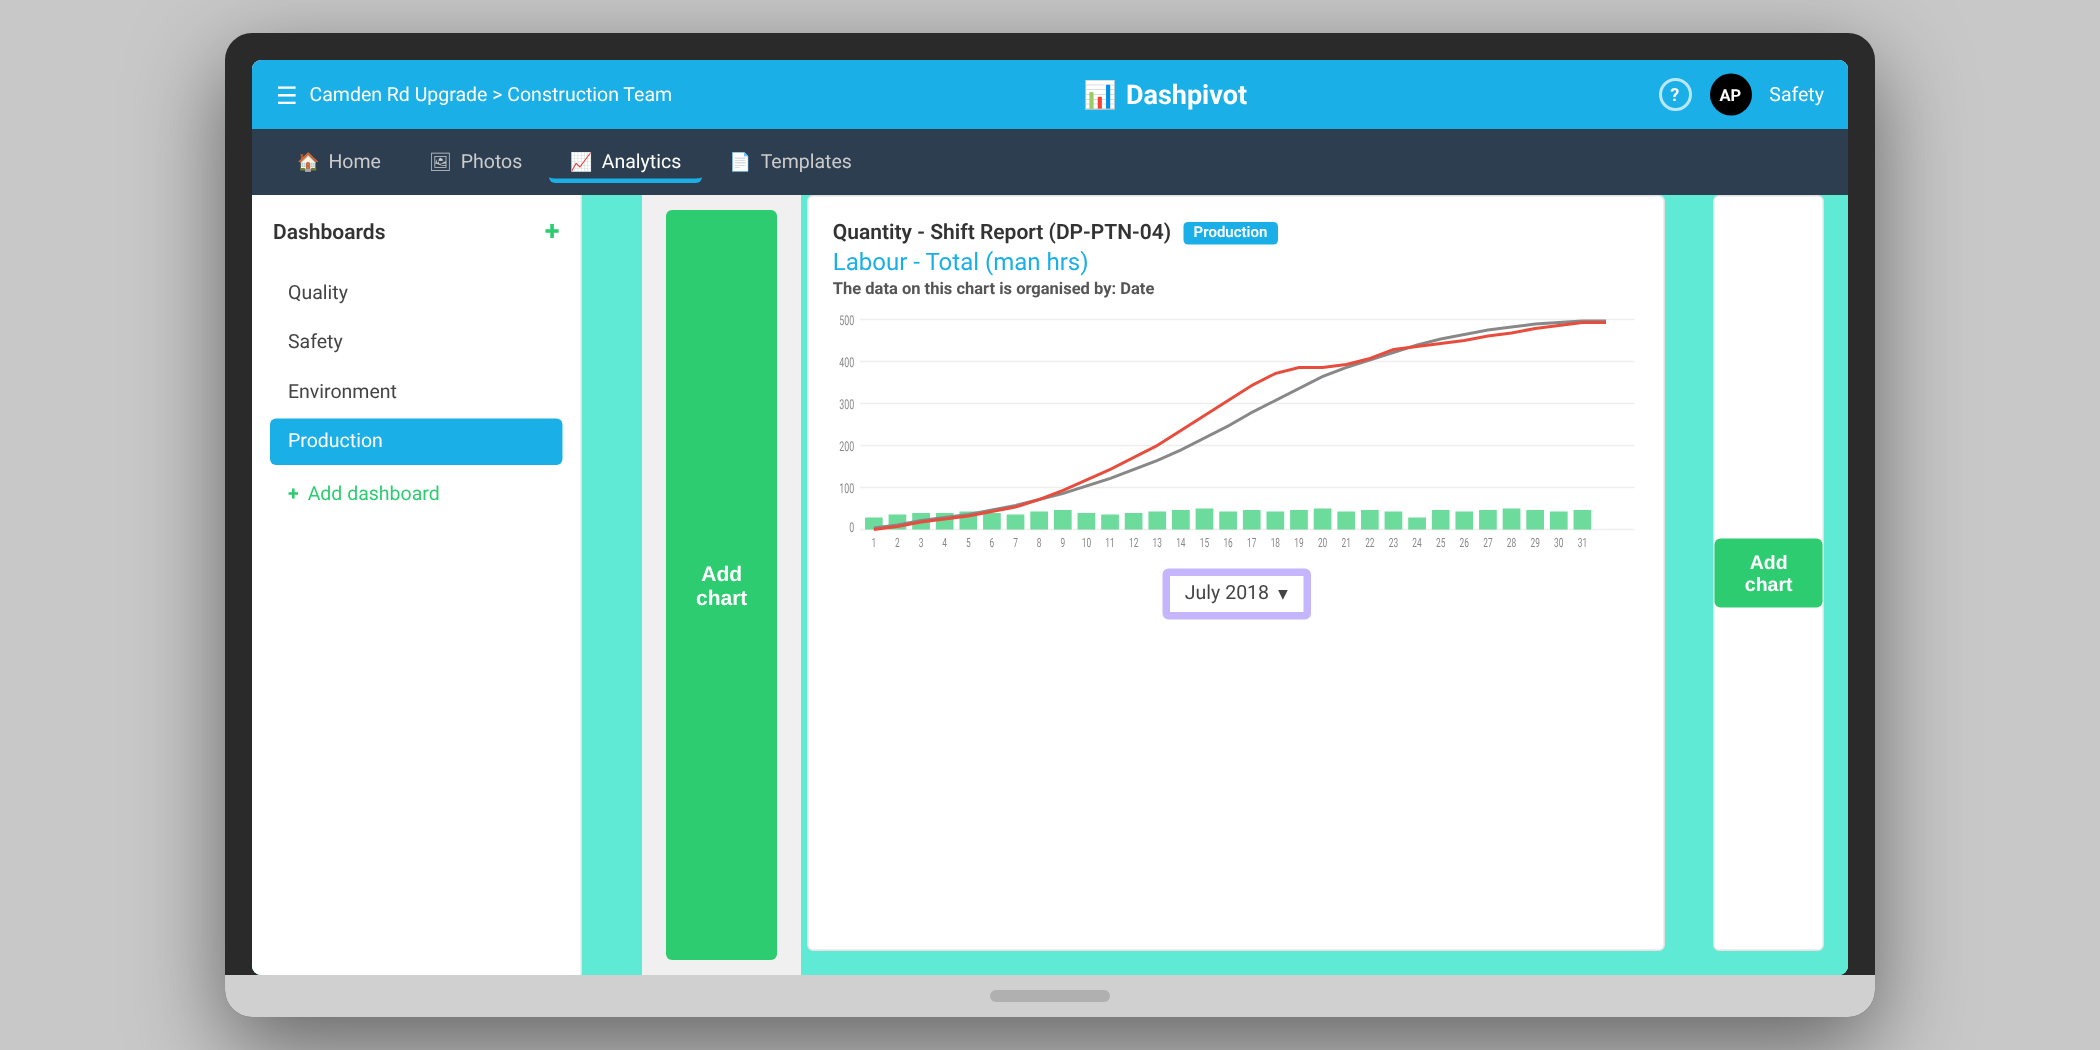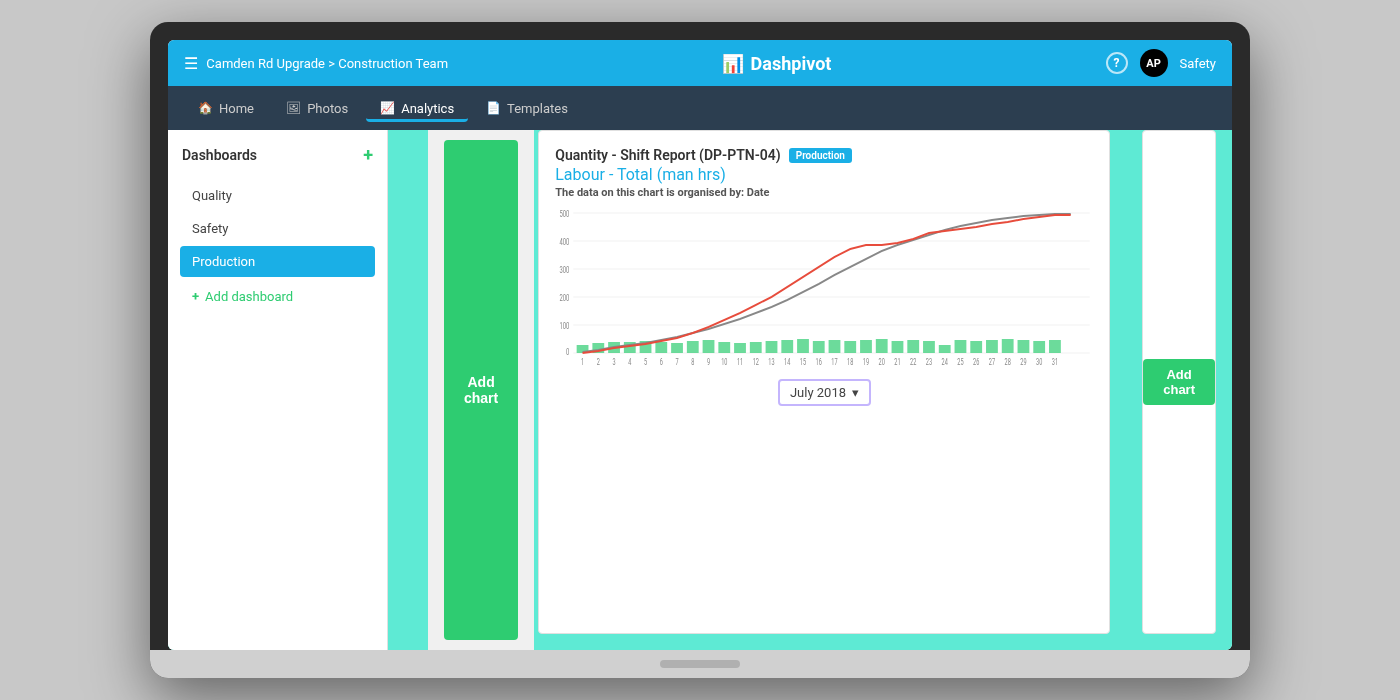--- a/index.html
+++ b/index.html
@@ -295,21 +295,21 @@
 
     
     .date-selector {
       display: flex;
       justify-content: center;
       margin-top: 12px;
     }
     .date-dropdown {
       display: flex;
       gap: 6px;
-      border: 2px solid #c4b5fd;
+      border: 5px solid #c4b5fd;
       border-radius: 4px;
       padding: 4px 10px;
       font-size: 13px;
       color: #444;
       cursor: pointer;
       background: #fff;
     }
 
     
     .empty-chart-card {
@@ -377,20 +377,21 @@
     <div class="main-layout">
 
       <div class="sidebar">
         <div class="sidebar-header">
           <span class="sidebar-title">Dashboards</span>
           <span class="sidebar-add-btn">+</span>
         </div>
 
         <div class="sidebar-item">Quality</div>
         <div class="sidebar-item">Safety</div>
+        <div class="sidebar-item">Environment</div>
         <div class="sidebar-item active">Production</div>
 
         <div class="sidebar-add-dashboard">
           <span style="color:#2ecc71;font-weight:bold;">+</span>
           <span>Add dashboard</span>
         </div>
       </div>
 
       <div class="content-area">
 

